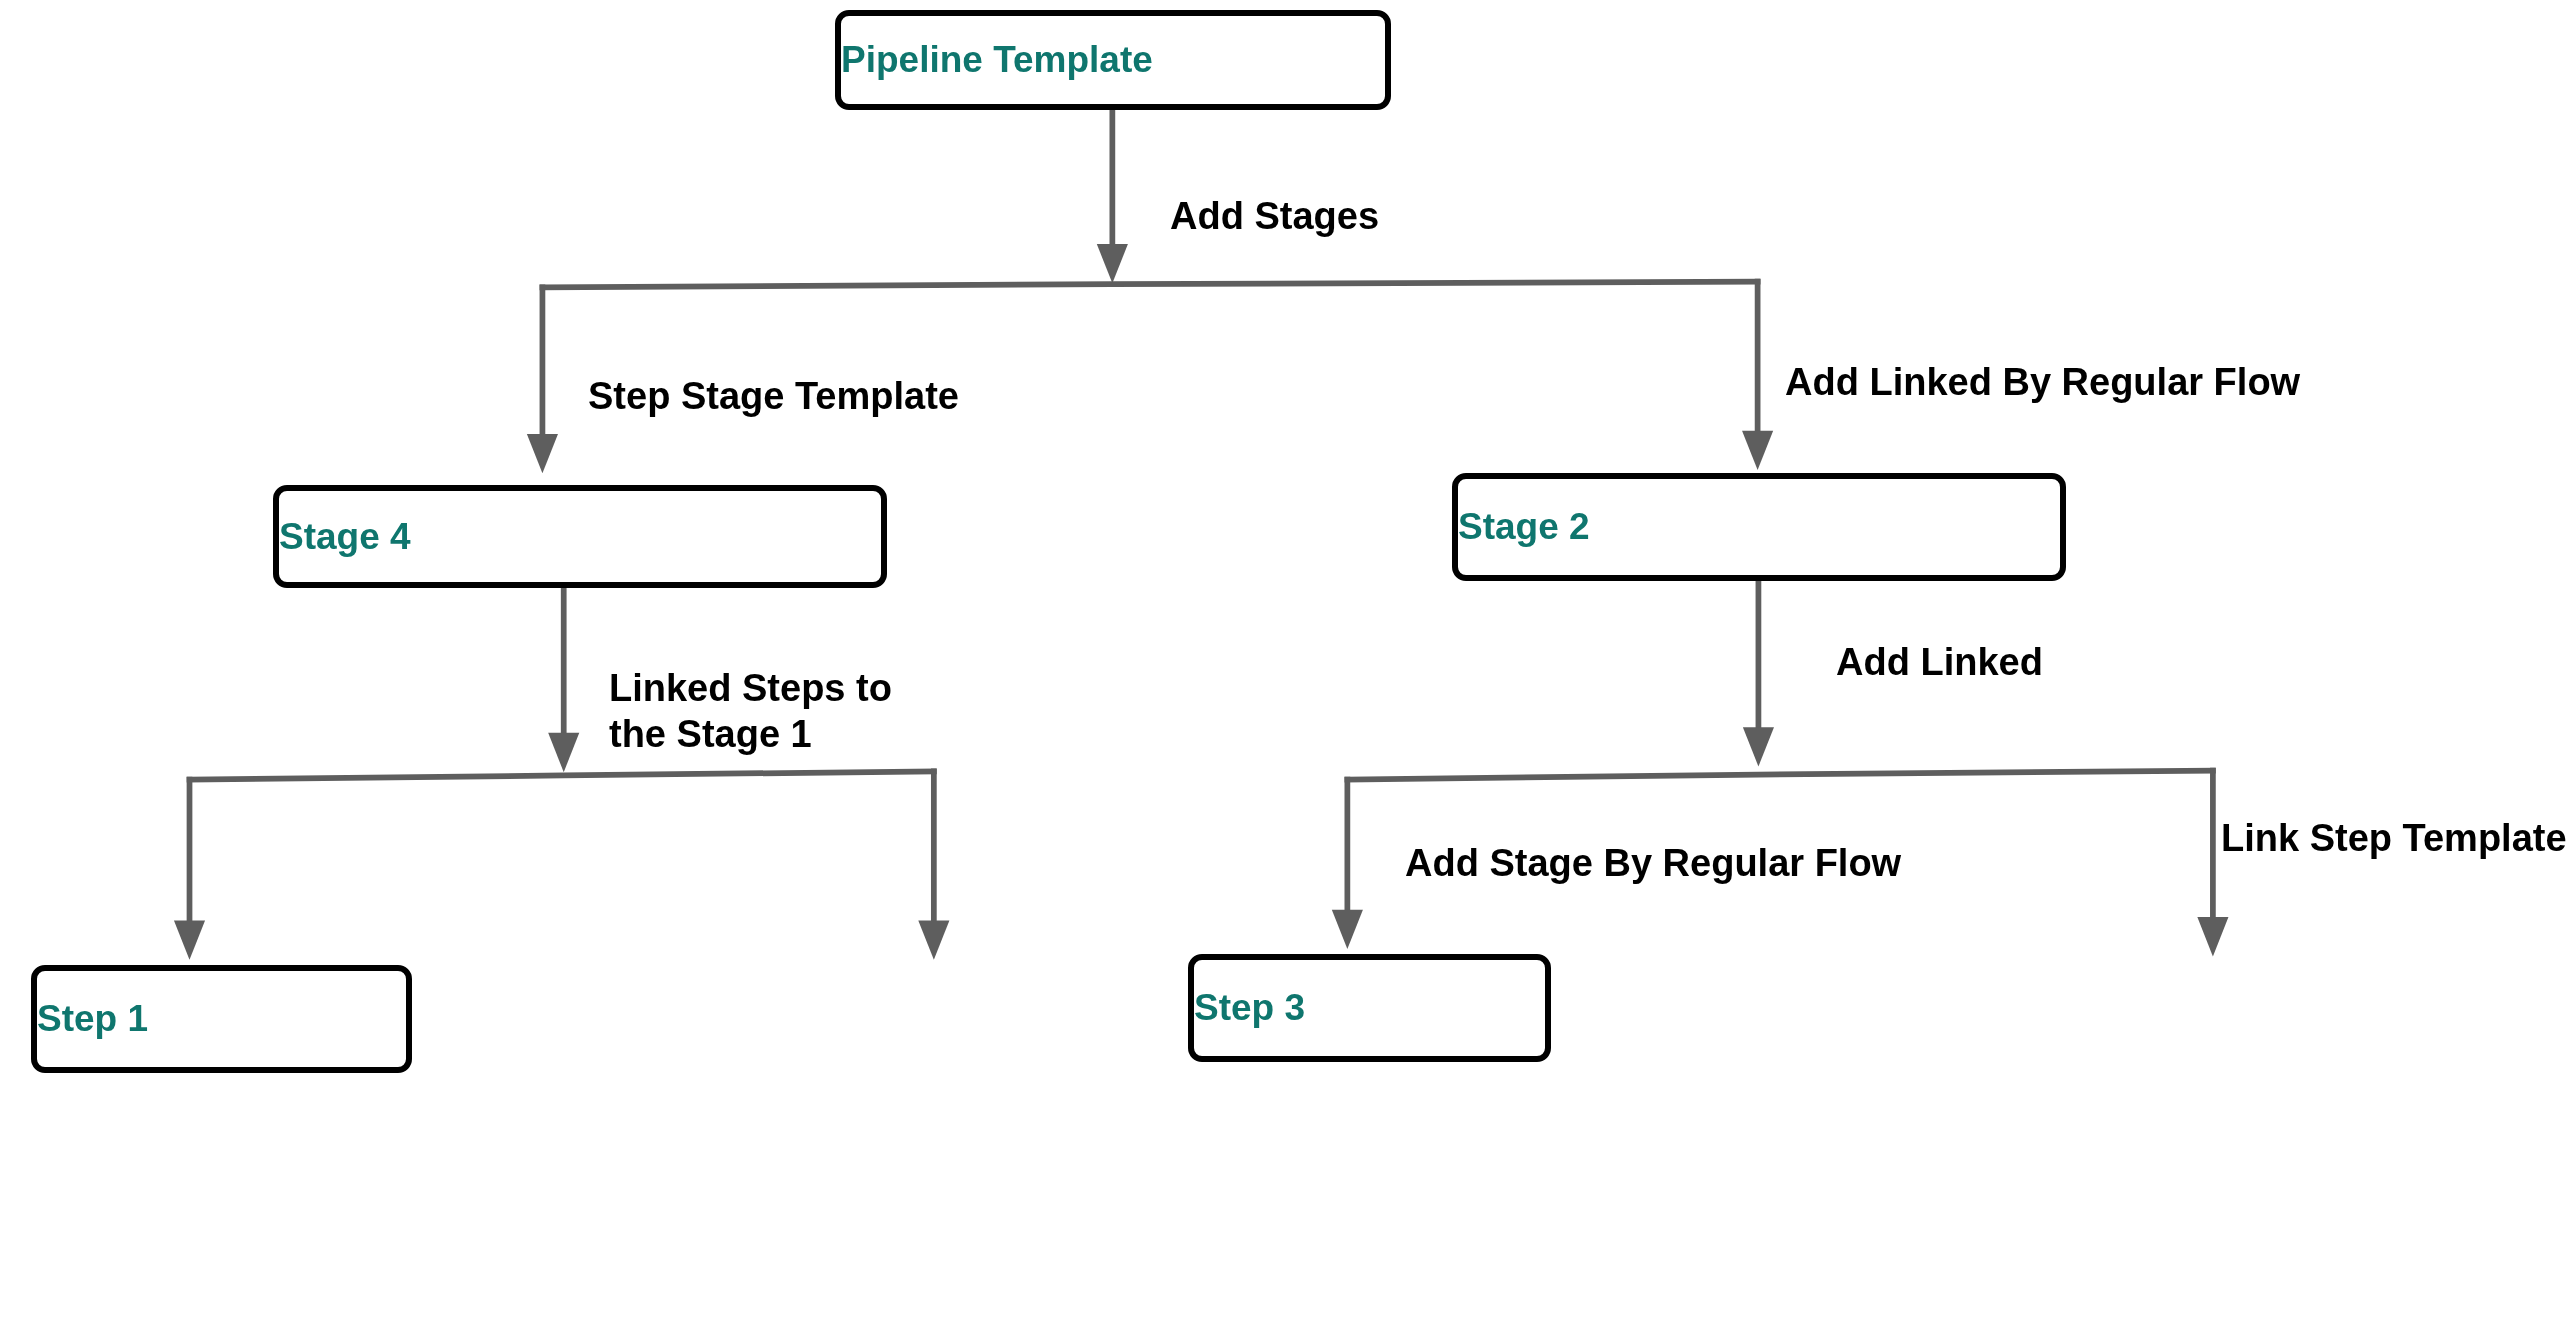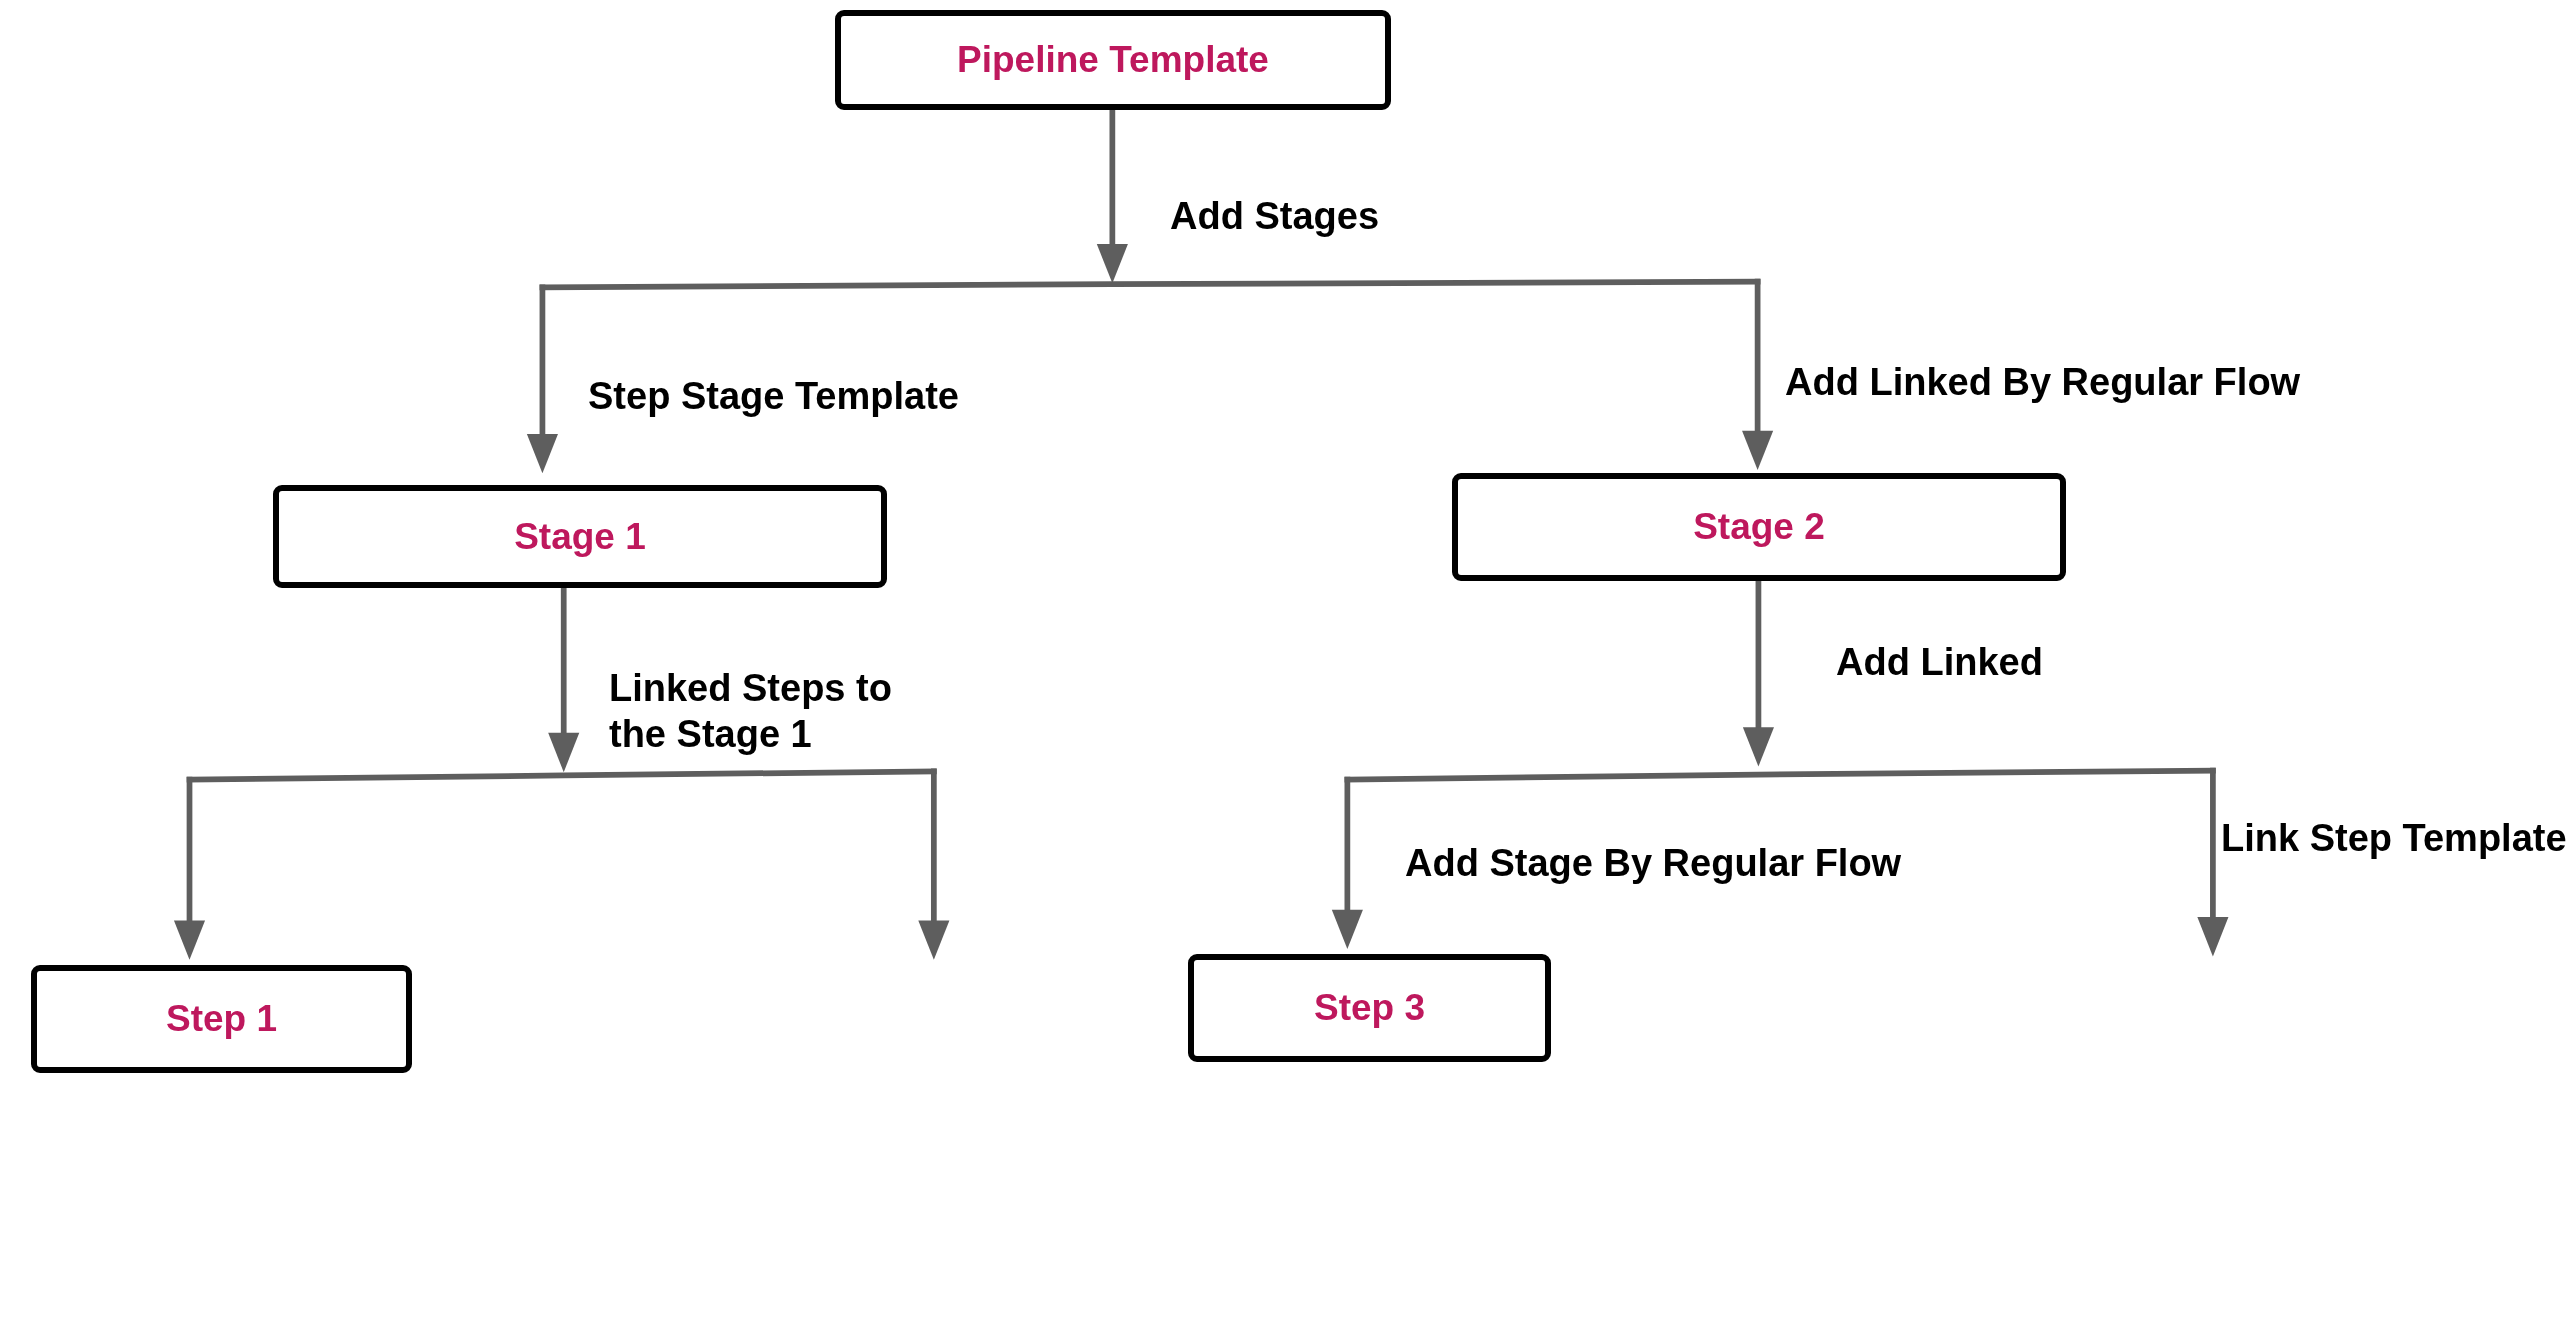--- a/index.html
+++ b/index.html
@@ -31,27 +31,27 @@
   }
   .arrow-head {
     fill: #5e5e5e;
     stroke: none;
   }
   .node {
     position: absolute;
     box-sizing: border-box;
     background: #ffffff;
     border: 6.6px solid #000000;
-    border-radius: 9px;
+    border-radius: 14px;
     display: flex;
     align-items: center;
-    justify-content: center;
+    justify-content: flex-start;
     font-size: 37px;
     font-weight: 700;
-    color: #be185d;
+    color: #0f766e;
     white-space: nowrap;
   }
   .edge-label {
     position: absolute;
     font-size: 38px;
     font-weight: 700;
     color: #000000;
     line-height: 46px;
     white-space: nowrap;
   }
@@ -95,21 +95,21 @@
 
     <path class="edge-line" d="M2702 941 L2702 1124"></path>
     <polygon class="arrow-head" points="2702,1168 2683,1120 2721,1120"></polygon>
   </svg>
 
   <div class="node" style="left:835px; top:9.8px; width:556px; height:100px;">
     <span>Pipeline Template</span>
   </div>
 
   <div class="node" style="left:273px; top:485px; width:614px; height:103px;">
-    <span>Stage 1</span>
+    <span>Stage 4</span>
   </div>
 
   <div class="node" style="left:1452px; top:473px; width:614px; height:108px;">
     <span>Stage 2</span>
   </div>
 
   <div class="node" style="left:31px; top:965px; width:381px; height:108px;">
     <span>Step 1</span>
   </div>
 

